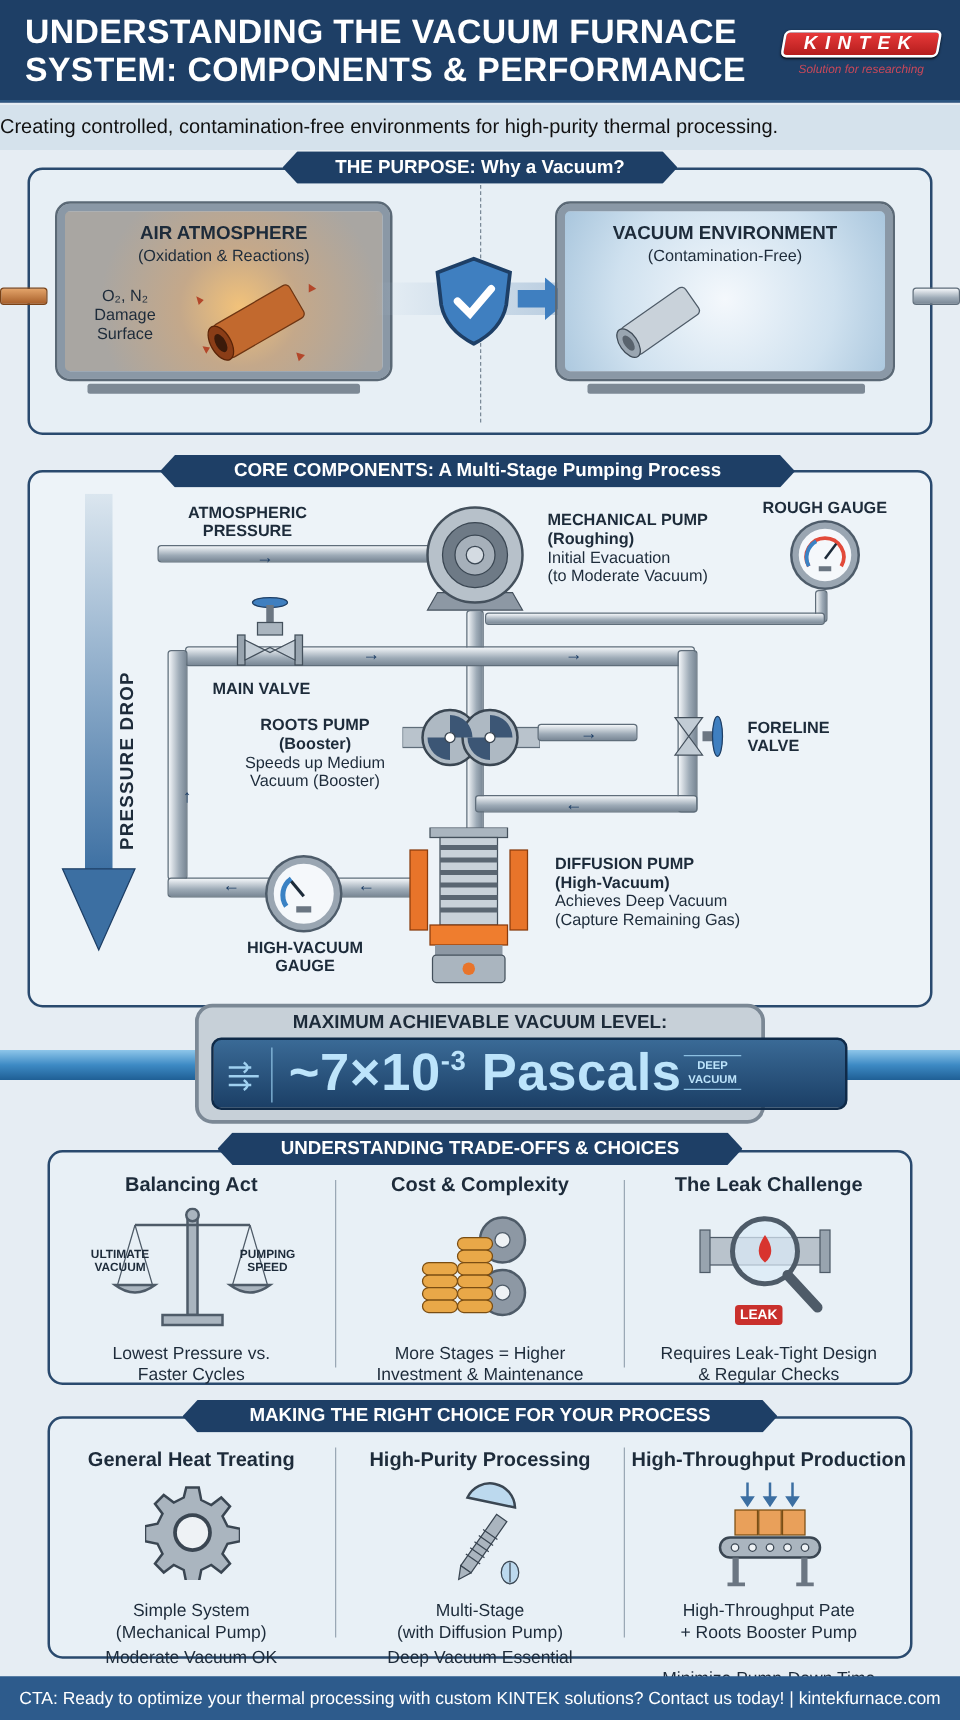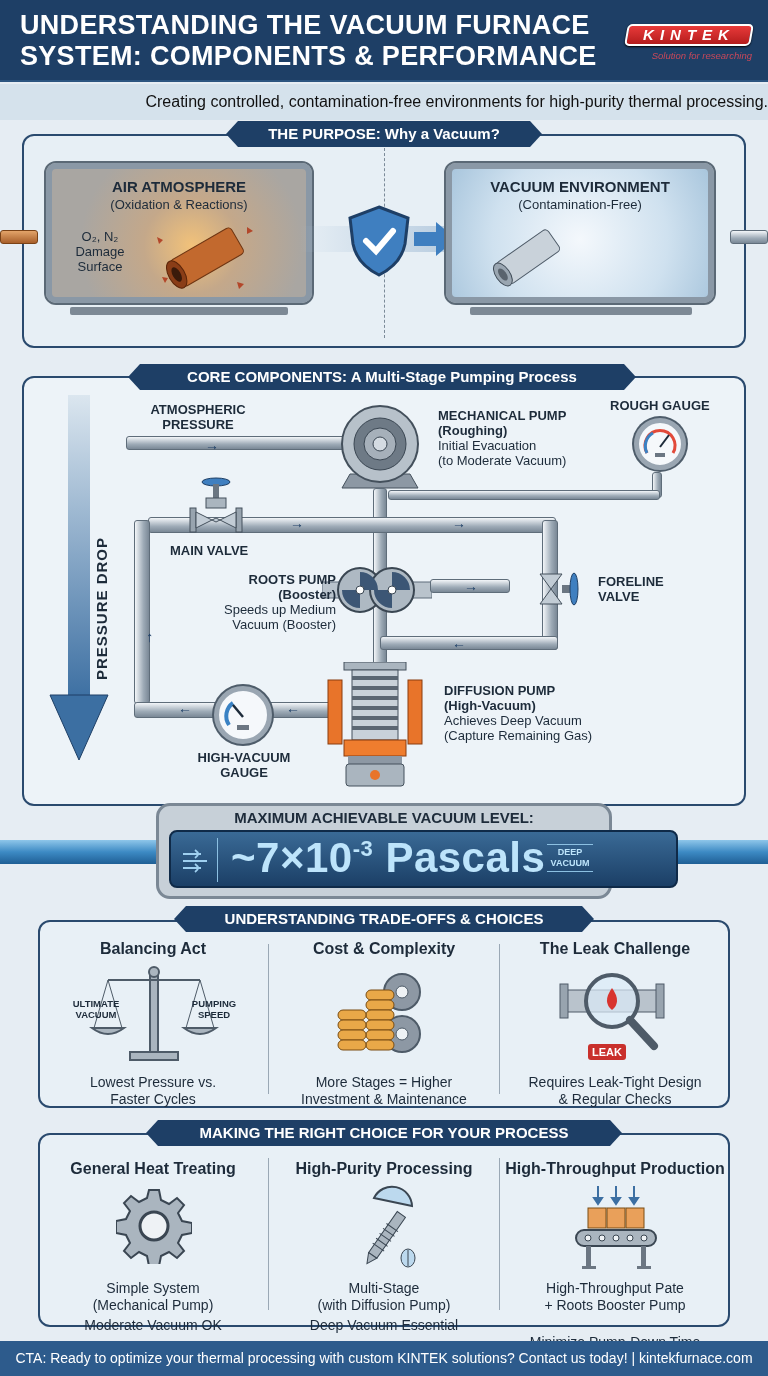--- a/index.html
+++ b/index.html
@@ -1,22 +1,22 @@
 <!DOCTYPE html>
 <html><head>
 <meta charset="utf-8">
 <style>
 *{box-sizing:border-box;margin:0;padding:0}
 body{width:768px;height:1376px;overflow:hidden;font-family:"Liberation Sans",sans-serif;background:#e6edf3;color:#1d2b3a;position:relative}
 .header{position:absolute;left:0;top:0;width:768px;height:82px;background:#1e3f66;border-bottom:2px solid #2c5580}
 .header .title{position:absolute;left:20px;top:10px;color:#fff;font-weight:bold;font-size:27px;line-height:31px;letter-spacing:.3px}
 .logo{position:absolute;left:626px;top:24px;width:126px;height:22px;background:linear-gradient(#e83a3a,#b51d1d);border:2px solid #fff;border-radius:5px;transform:skewX(-10deg);box-shadow:0 1px 2px #000}
 .logo span{display:block;text-align:center;color:#fff;font-weight:bold;font-style:italic;font-size:15px;letter-spacing:6px;line-height:18px;transform:skewX(10deg)}
-.logo-sub{position:absolute;left:626px;top:50px;width:126px;text-align:right;color:#c8485a;font-size:9.5px;font-style:italic}
-.subtitle{position:absolute;left:0;top:84px;width:768px;height:36px;background:#d5e2ec;text-align:right;font-size:16px;line-height:36px;color:#111}
+.logo-sub{position:absolute;left:626px;top:50px;width:126px;text-align:center;color:#c8485a;font-size:9.5px;font-style:italic}
+.subtitle{position:absolute;left:0;top:84px;width:768px;height:36px;background:#d5e2ec;text-align:left;font-size:16px;line-height:36px;color:#111}
 .panel{position:absolute;border:2px solid #2a4a6e;border-radius:12px;background:rgba(232,240,246,.6)}
 .banner{position:absolute;height:26px;background:#1e3f66;color:#fff;font-weight:bold;font-size:15px;line-height:26px;text-align:center;clip-path:polygon(12px 0,calc(100% - 12px) 0,100% 50%,calc(100% - 12px) 100%,12px 100%,0 50%)}
 .screen{position:absolute;border:6px solid #8a98a6;border-radius:10px;outline:2px solid #5b6976}
 .screen-left{background:radial-gradient(circle at 55% 60%,#f2c27a 0%,#c4a88a 30%,#a9a6a2 70%)}
 .screen-right{background:radial-gradient(circle at 50% 55%,#f4f8fc 0%,#cfe1ef 60%,#a9c6dd 100%)}
 .stand{position:absolute;height:8px;background:#7d8995;border-radius:2px}
 .ctr{text-align:center}
 .lbl{position:absolute;font-size:13px;line-height:15px}
 .b{font-weight:bold}
 .pipe-h{position:absolute;height:14px;background:linear-gradient(#f3f6f9,#9eabb7 60%,#7a8896);border:1px solid #5f6d7a;border-radius:3px}
@@ -172,21 +172,21 @@
   <rect x="0" y="16" width="110" height="16" fill="#b9c3cc" stroke="#5f6d7a"></rect>
   <circle cx="38" cy="24" r="22" fill="#aeb9c3" stroke="#3a4652" stroke-width="2"></circle>
   <circle cx="70" cy="24" r="22" fill="#aeb9c3" stroke="#3a4652" stroke-width="2"></circle>
   <path d="M38 6 A18 18 0 0 1 56 24 L38 24Z M38 42 A18 18 0 0 1 20 24 L38 24Z" fill="#3c5675"></path>
   <path d="M70 6 A18 18 0 0 1 88 24 L70 24Z M70 42 A18 18 0 0 1 52 24 L70 24Z" fill="#3c5675"></path>
   <circle cx="38" cy="24" r="4" fill="#fff" stroke="#3a4652"></circle>
     <circle cx="70" cy="24" r="4" fill="#fff" stroke="#3a4652"></circle>
 </svg>
 <div class="pipe-h" style="left:430px;top:579px;width:80px"></div>
 <div class="arrow-small" style="left:464px;top:578px">→</div>
-<div class="lbl ctr" style="left:200px;top:572px;width:136px;text-align:right">
+<div class="lbl ctr" style="left:184px;top:572px;width:136px;">
   <div class="b">ROOTS PUMP</div>
   <div class="b">(Booster)</div>
   <div>Speeds up Medium</div>
   <div>Vacuum (Booster)</div>
 </div>
 
 <div class="pipe-v" style="left:542px;top:520px;height:130px;width:16px"></div>
 <svg style="position:absolute;left:536px;top:570px" width="50" height="38" viewBox="0 0 50 38">
   <path d="M4 4 L26 4 L4 34 L26 34Z" fill="#c2ccd5" stroke="#44505c"></path>
   <rect x="26" y="15" width="8" height="8" fill="#6b7682"></rect>

